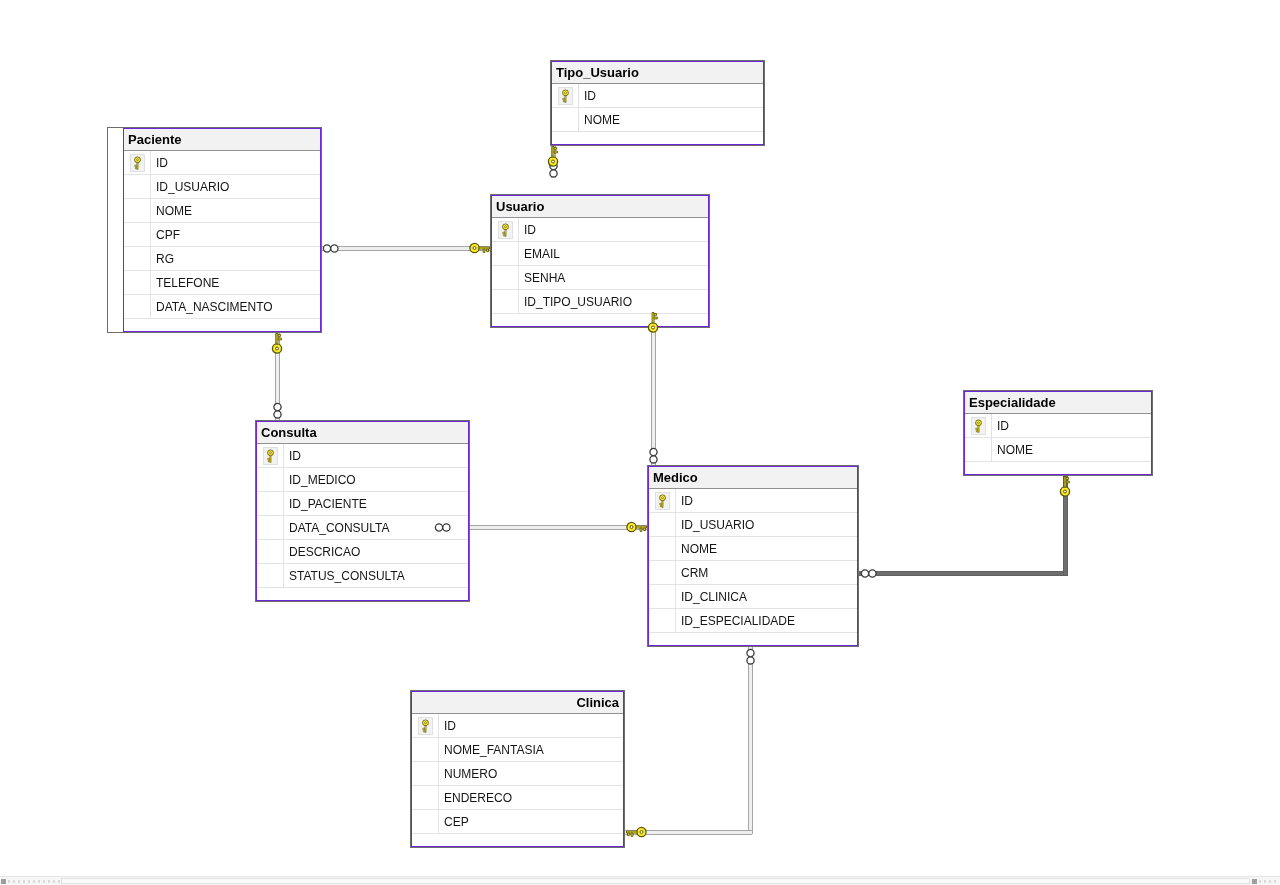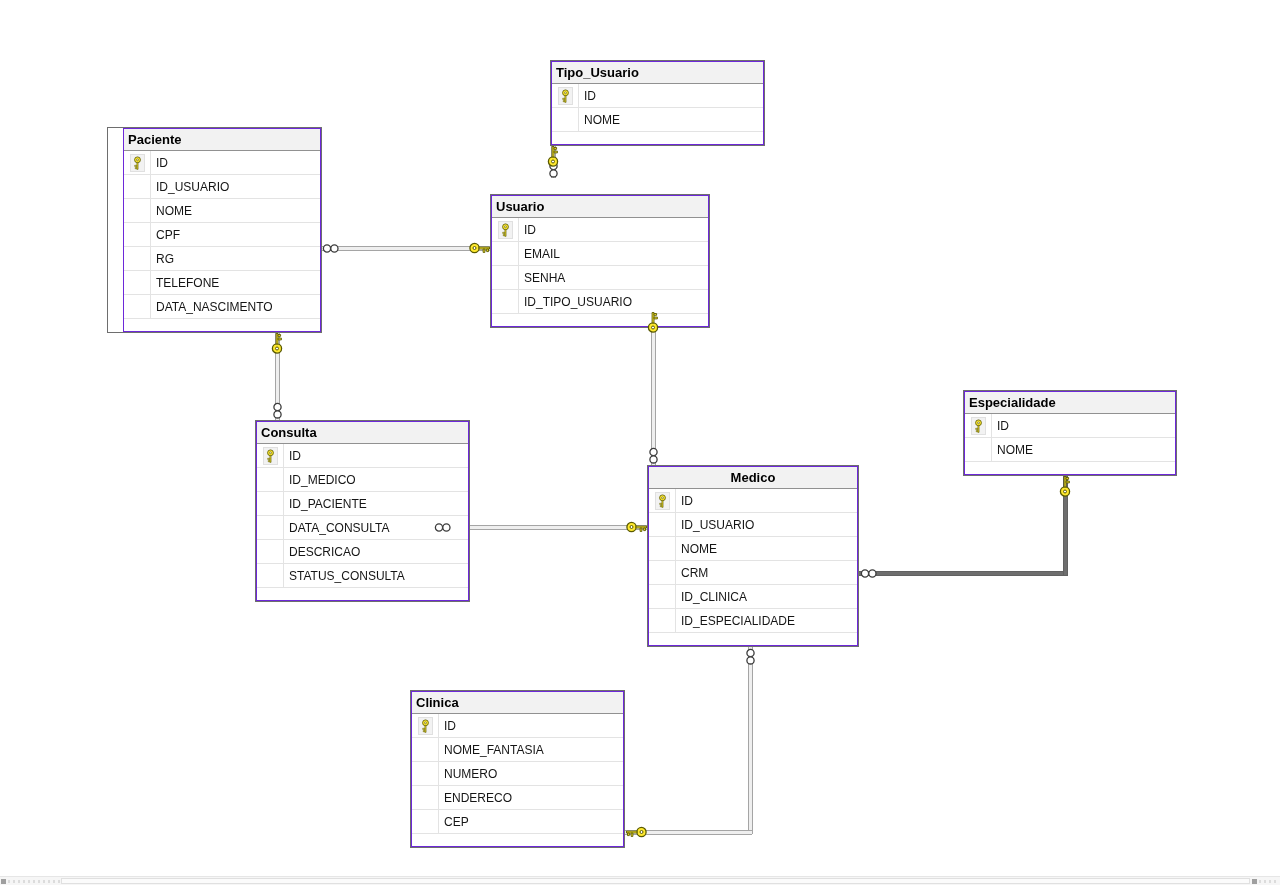--- a/index.html
+++ b/index.html
@@ -138,21 +138,21 @@
           <div class="icon-cell"></div>
           <div class="col-name">SENHA</div>
         </div>
         <div class="row">
           <div class="icon-cell"></div>
           <div class="col-name">ID_TIPO_USUARIO</div>
         </div>
         <div class="empty-row"></div>
       </div>
     </div>
-    <div class="tbl" style="left: 963px; top: 390px; width: 214px;">
+    <div class="tbl" style="left: 963px; top: 390px; width: 190px;">
       <div class="tbl-inner">
         <div class="tbl-h">Especialidade</div>
         <div class="row">
           <div class="icon-cell">
             <div class="pk-bg">
               <svg width="9" height="14" viewBox="0 0 14 22">
                 <g transform="translate(14,0) rotate(90)">
                   <circle cx="6" cy="7" r="4.6" fill="#ffe92e" stroke="#5a5a00" stroke-width="1.3"></circle>
                   <circle cx="6" cy="7" r="1.5" fill="#ffffff" stroke="#5a5a00" stroke-width="1"></circle>
                   <path d="M10.6 6.1h10.4v1.9H10.6z" fill="#ffe92e" stroke="#5a5a00" stroke-width="0.9"></path>
@@ -206,21 +206,21 @@
           <div class="icon-cell"></div>
           <div class="col-name">DESCRICAO</div>
         </div>
         <div class="row">
           <div class="icon-cell"></div>
           <div class="col-name">STATUS_CONSULTA</div>
         </div>
         <div class="empty-row"></div>
       </div>
     </div>
-    <div class="tbl" style="left: 647px; top: 465px; width: 212px; text-align: center;">
+    <div class="tbl" style="left: 647px; top: 465px; width: 212px;">
       <div class="tbl-inner">
         <div class="tbl-h">Medico</div>
         <div class="row">
           <div class="icon-cell">
             <div class="pk-bg">
               <svg width="9" height="14" viewBox="0 0 14 22">
                 <g transform="translate(14,0) rotate(90)">
                   <circle cx="6" cy="7" r="4.6" fill="#ffe92e" stroke="#5a5a00" stroke-width="1.3"></circle>
                   <circle cx="6" cy="7" r="1.5" fill="#ffffff" stroke="#5a5a00" stroke-width="1"></circle>
                   <path d="M10.6 6.1h10.4v1.9H10.6z" fill="#ffe92e" stroke="#5a5a00" stroke-width="0.9"></path>
@@ -248,21 +248,21 @@
           <div class="icon-cell"></div>
           <div class="col-name">ID_CLINICA</div>
         </div>
         <div class="row">
           <div class="icon-cell"></div>
           <div class="col-name">ID_ESPECIALIDADE</div>
         </div>
         <div class="empty-row"></div>
       </div>
     </div>
-    <div class="tbl" style="left: 410px; top: 690px; width: 215px;">
+    <div class="tbl" style="left: 410px; top: 690px; width: 215px; text-align: right;">
       <div class="tbl-inner">
         <div class="tbl-h">Clinica</div>
         <div class="row">
           <div class="icon-cell">
             <div class="pk-bg">
               <svg width="9" height="14" viewBox="0 0 14 22">
                 <g transform="translate(14,0) rotate(90)">
                   <circle cx="6" cy="7" r="4.6" fill="#ffe92e" stroke="#5a5a00" stroke-width="1.3"></circle>
                   <circle cx="6" cy="7" r="1.5" fill="#ffffff" stroke="#5a5a00" stroke-width="1"></circle>
                   <path d="M10.6 6.1h10.4v1.9H10.6z" fill="#ffe92e" stroke="#5a5a00" stroke-width="0.9"></path>

